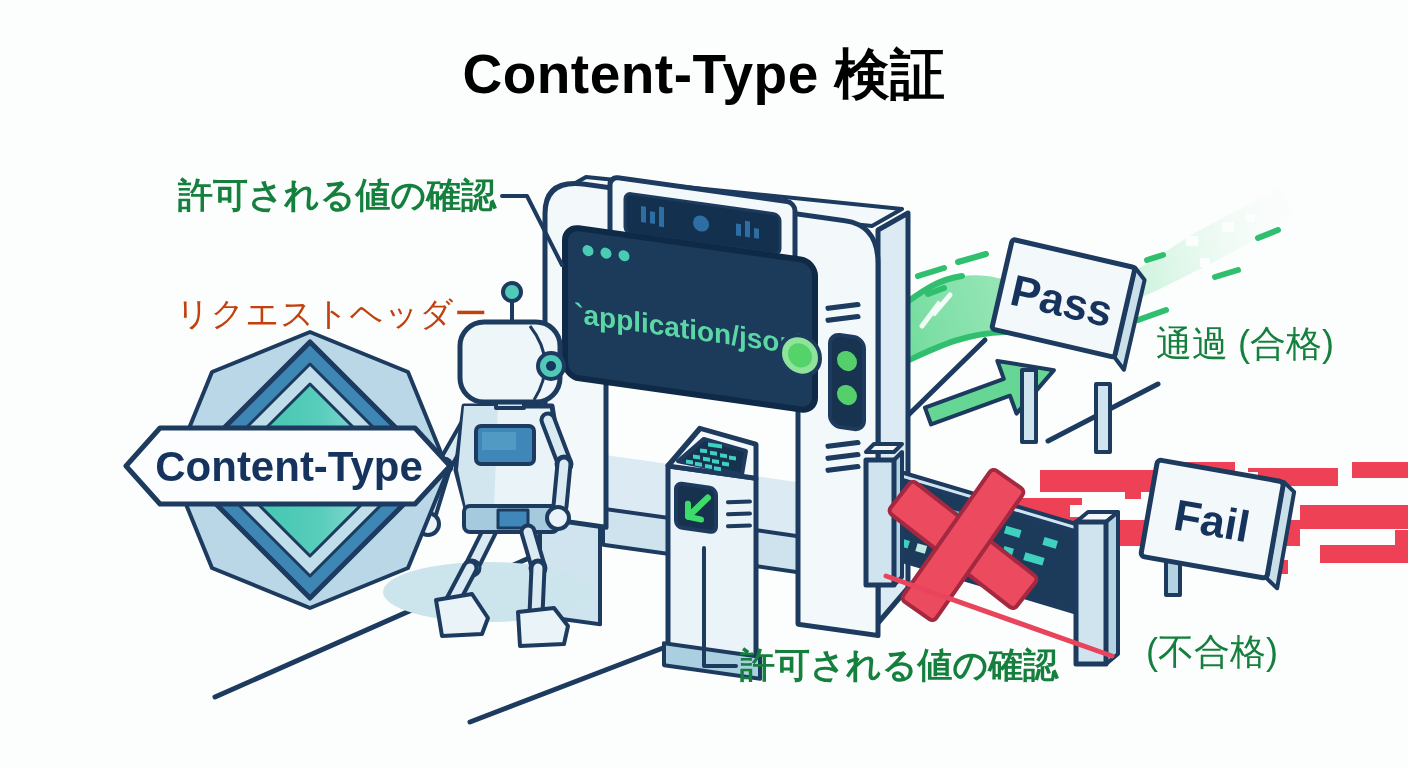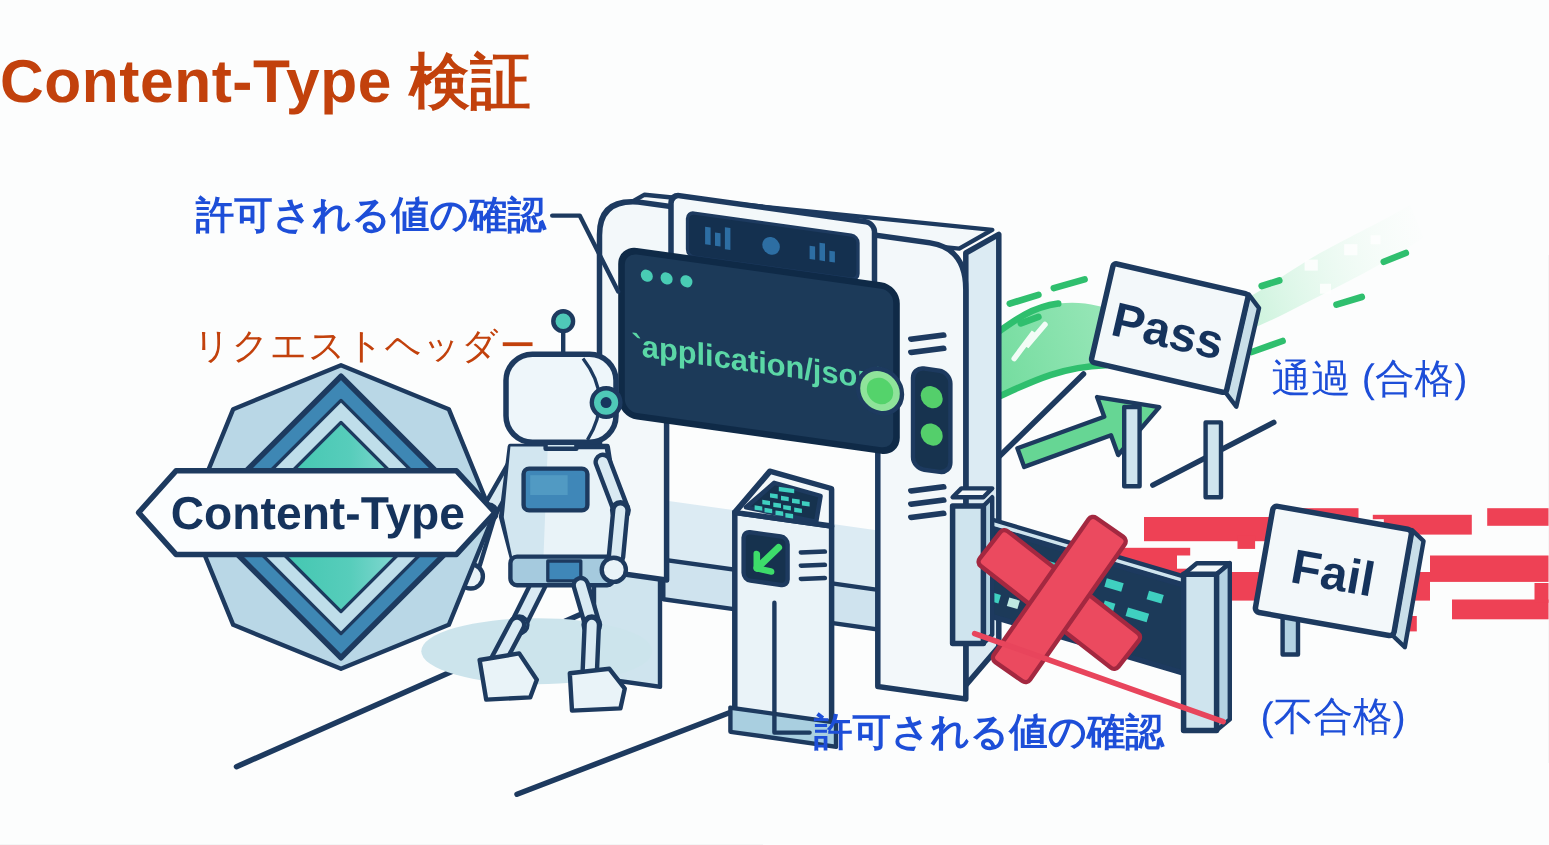--- a/index.html
+++ b/index.html
@@ -2,22 +2,22 @@
 <html><head>
 <meta charset="utf-8">
 <style>
   html,body{margin:0;padding:0;background:#e8e8e8;}
   .canvas{
     position:relative;width:1408px;height:768px;overflow:hidden;
     background:#fcfdfd;
     font-family:"Liberation Sans","DejaVu Sans",sans-serif;
   }
   .illustration{position:absolute;left:0;top:0;}
-  .txt{position:absolute;white-space:nowrap;color:#1d4ed8;}
-  .title{left:0;right:0;top:38px;text-align:left;font-size:55px;font-weight:800;letter-spacing:.5px;color:#c2410c;}
+  .txt{position:absolute;white-space:nowrap;color:#15803d;}
+  .title{left:0;right:0;top:38px;text-align:center;font-size:55px;font-weight:800;letter-spacing:.5px;color:#000000;}
   .callout{font-size:35px;font-weight:700;}
   .callout-top{left:178px;top:172px;}
   .callout-bottom{left:740px;top:642px;}
   .req-label{left:138px;top:292px;font-size:33px;font-weight:400;color:#c2410c;letter-spacing:1px;margin-left:38px;}
   .caption{font-size:36px;font-weight:400;}
   .pass-caption{left:1156px;top:320px;}
   .fail-caption1{left:1160px;top:586px;}
   .fail-caption2{left:1146px;top:628px;}
   
   .limbO{stroke:#1d3a5f;stroke-width:17;fill:none;stroke-linecap:round;}

